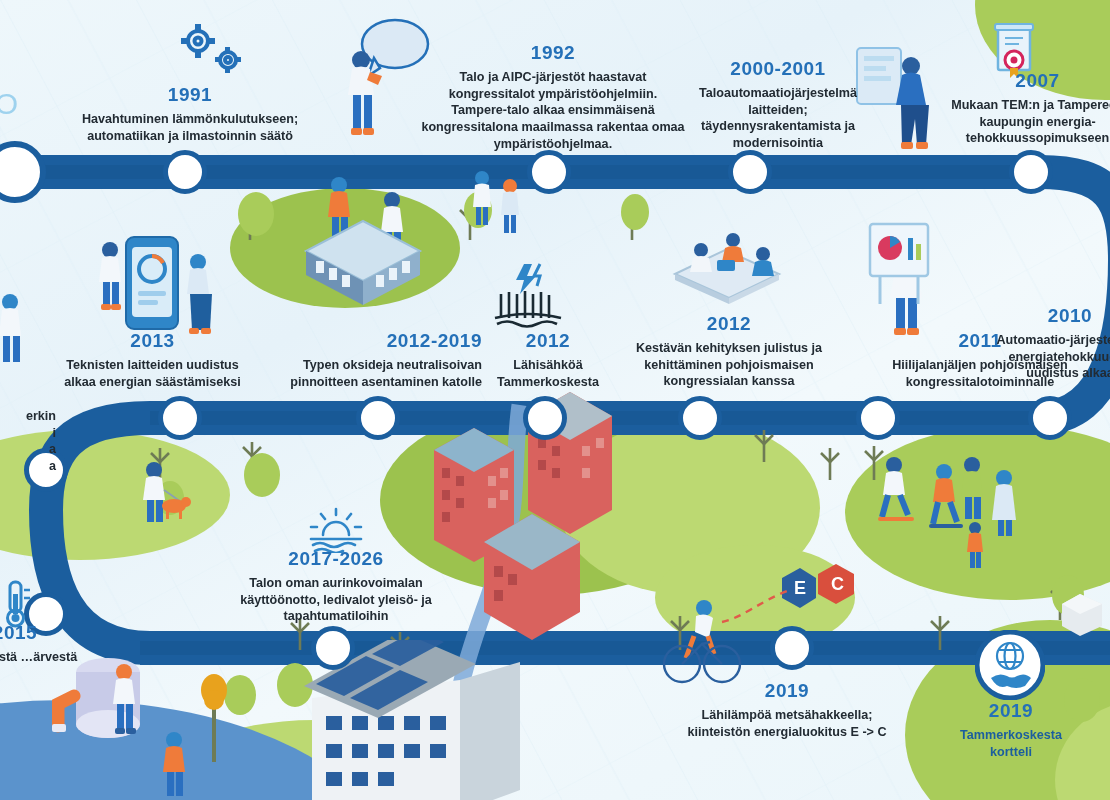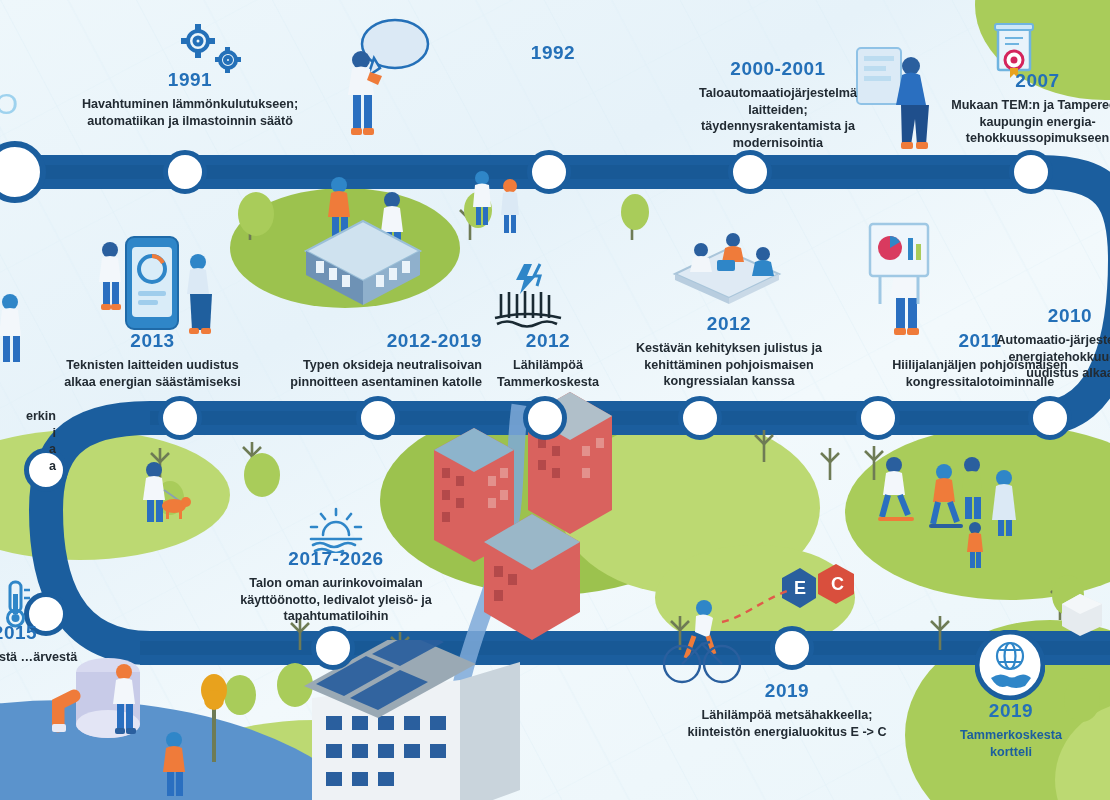--- a/index.html
+++ b/index.html
@@ -576,27 +576,28 @@
       <rect x="6" y="14" width="4" height="58" fill="#6e7b55"></rect>
       <circle cx="8" cy="10" r="10" fill="#e8a21d"></circle>
     </g>
 
     <g transform="translate(1062,590)">
       <path d="M0,14 L18,4 L40,14 L40,36 L18,46 L0,36 Z" fill="#e6ebef"></path>
       <path d="M18,4 L40,14 L18,24 L0,14 Z" fill="#f4f7f9"></path>
     </g>
   </svg>
 
-  <div class="entry" style="left:60px;top:69px;width:260px;">
+  <div class="entry" style="left:60px;top:84px;width:260px;">
     <div class="yr">1991</div>
     <div class="desc">Havahtuminen lämmönkulutukseen; automatiikan ja ilmastoinnin säätö</div>
   </div>
 
   <div class="entry" style="left:420px;top:42px;width:266px;">
     <div class="yr">1992</div>
+    <div class="desc">Talo ja AIPC-järjestöt haastavat kongressitalot ympäristöohjelmiin. Tampere-talo alkaa ensimmäisenä kongressitalona maailmassa rakentaa omaa ympäristöohjelmaa.</div>
   </div>
 
   <div class="entry" style="left:678px;top:58px;width:200px;">
     <div class="yr">2000-2001</div>
     <div class="desc">Taloautomaatiojärjestelmä laitteiden; täydennysrakentamista ja modernisointia</div>
   </div>
 
   <div class="entry" style="left:930px;top:70px;width:215px;">
     <div class="yr">2007</div>
     <div class="desc">Mukaan TEM:n ja Tampereen kaupungin energia-tehokkuussopimukseen</div>
@@ -607,21 +608,21 @@
     <div class="desc">Teknisten laitteiden uudistus alkaa energian säästämiseksi</div>
   </div>
 
   <div class="entry" style="left:272px;top:330px;width:210px;text-align:right;">
     <div class="yr">2012-2019</div>
     <div class="desc">Typen oksideja neutralisoivan pinnoitteen asentaminen katolle</div>
   </div>
 
   <div class="entry" style="left:478px;top:330px;width:140px;">
     <div class="yr">2012</div>
-    <div class="desc">Lähilämpöä Tammerkoskesta</div>
+    <div class="desc">Lähisähköä Tammerkoskesta</div>
   </div>
 
   <div class="entry" style="left:618px;top:313px;width:222px;">
     <div class="yr">2012</div>
     <div class="desc">Kestävän kehityksen julistus ja kehittäminen pohjoismaisen kongressialan kanssa</div>
   </div>
 
   <div class="entry" style="left:876px;top:330px;width:208px;">
     <div class="yr">2011</div>
     <div class="desc">Hiilijalanjäljen pohjoismaisen kongressitalotoiminnalle</div>

